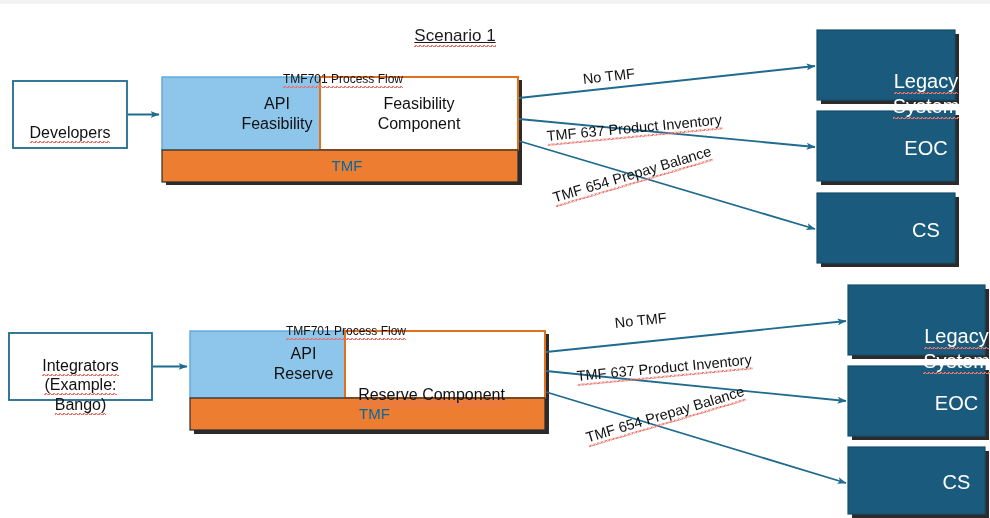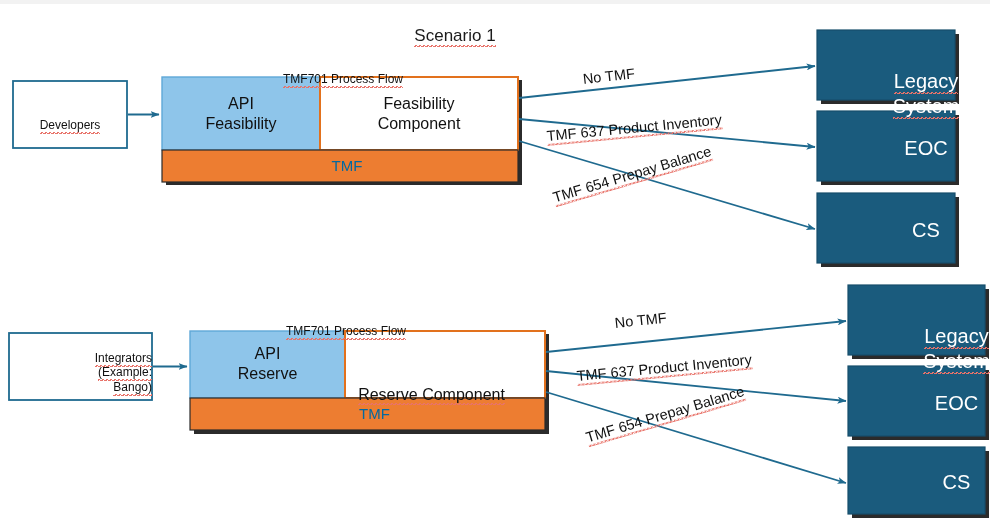--- a/index.html
+++ b/index.html
@@ -34,40 +34,42 @@
     position: absolute;
     text-align: center;
     line-height: 1.22;
     color: #111111;
     white-space: pre-line;
   }
   .scenario-title {
     font-size: 17px;
     color: #1b1b1b;
     border-bottom: 0;
+    text-decoration: underline;
   }
   .spell {
     background-image:
       repeating-linear-gradient(
         -45deg,
         #e8736a 0px, #e8736a 1px,
         transparent 1px, transparent 2px);
     background-repeat: repeat-x;
     background-size: 4px 2px;
     background-position: 0 100%;
     padding-bottom: 2px;
   }
   .box-label {
-    font-size: 12px;
+    font-size: 16px;
   }
   .flow-title {
     font-size: 12px;
   }
   .api-label {
     font-size: 16px;
+    padding-left: 36px;
   }
   .comp-label {
     font-size: 16px;
   }
   .tmf-label {
     font-size: 15px;
     color: #0369a1;
     margin-left: 7px;
   }
   .target-label {
@@ -172,21 +174,21 @@
     <span class="spell">TMF 654 Prepay Balance</span>
   </div>
 
   <div class="txt target-label" style="left:817px; top:45px; width:138px;">
     <span class="spell">Legacy
 System</span>
   </div>
   <div class="txt target-label" style="left:817px; top:136px; width:138px;">EOC</div>
   <div class="txt target-label" style="left:817px; top:218px; width:138px;">CS</div>
 
-  <div class="txt box-label" style="left:9px; top:336px; width:143px;text-align:right;">
+  <div class="txt box-label" style="left:9px; top:336px; width:143px;">
     <span class="spell">Integrators
 (Example:
 Bango)</span>
   </div>
 
   <div class="txt flow-title" style="left:246px; top:309px; width:200px;">
     <span class="spell">TMF701 Process Flow</span>
   </div>
 
   <div class="txt api-label" style="left:190px; top:344px; width:155px;">API

